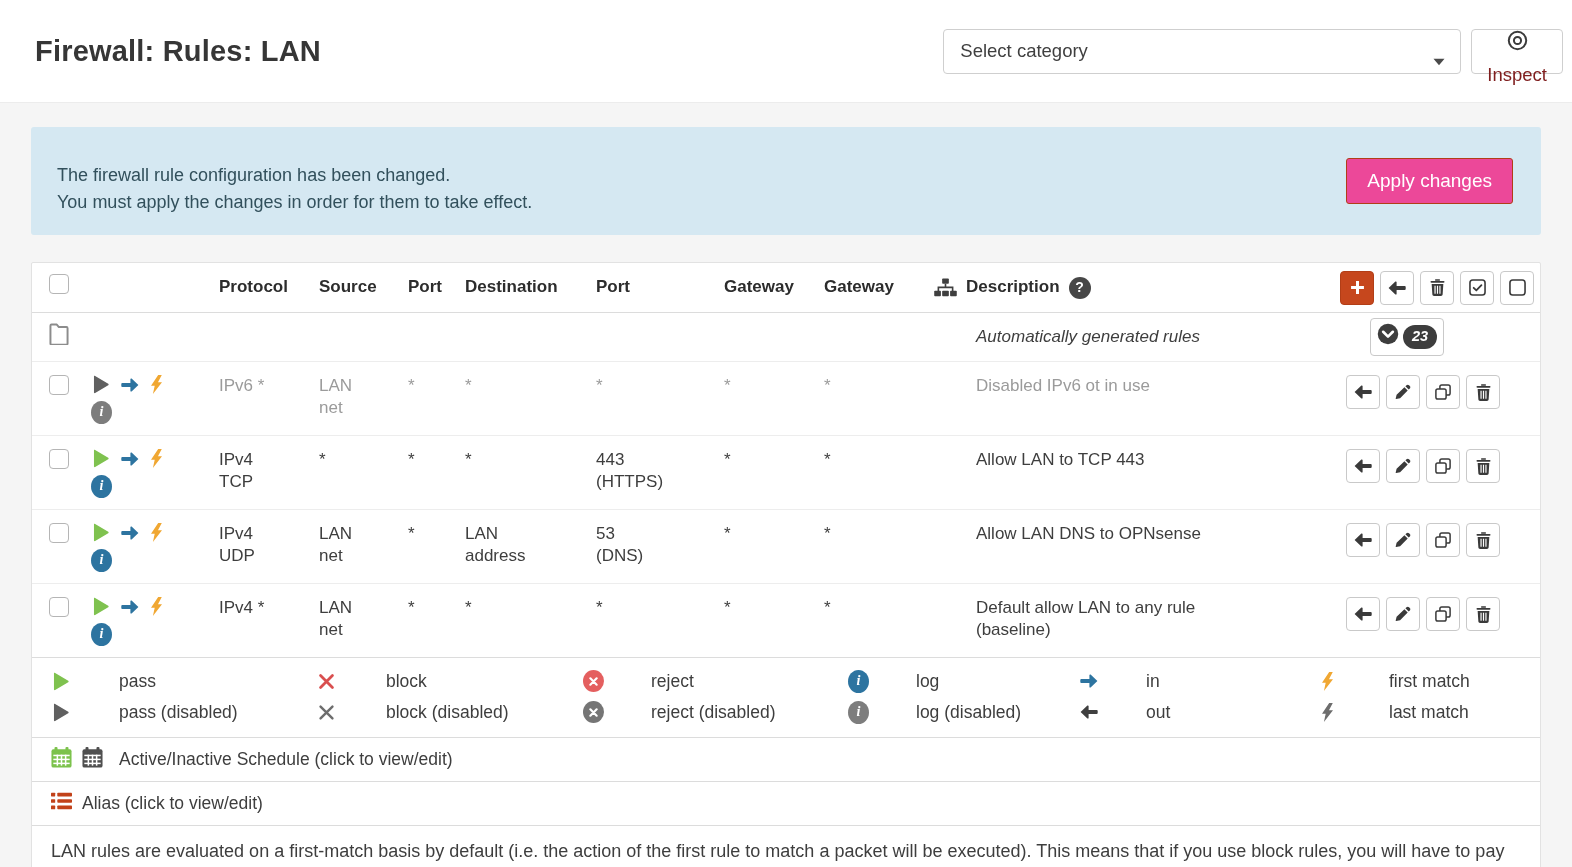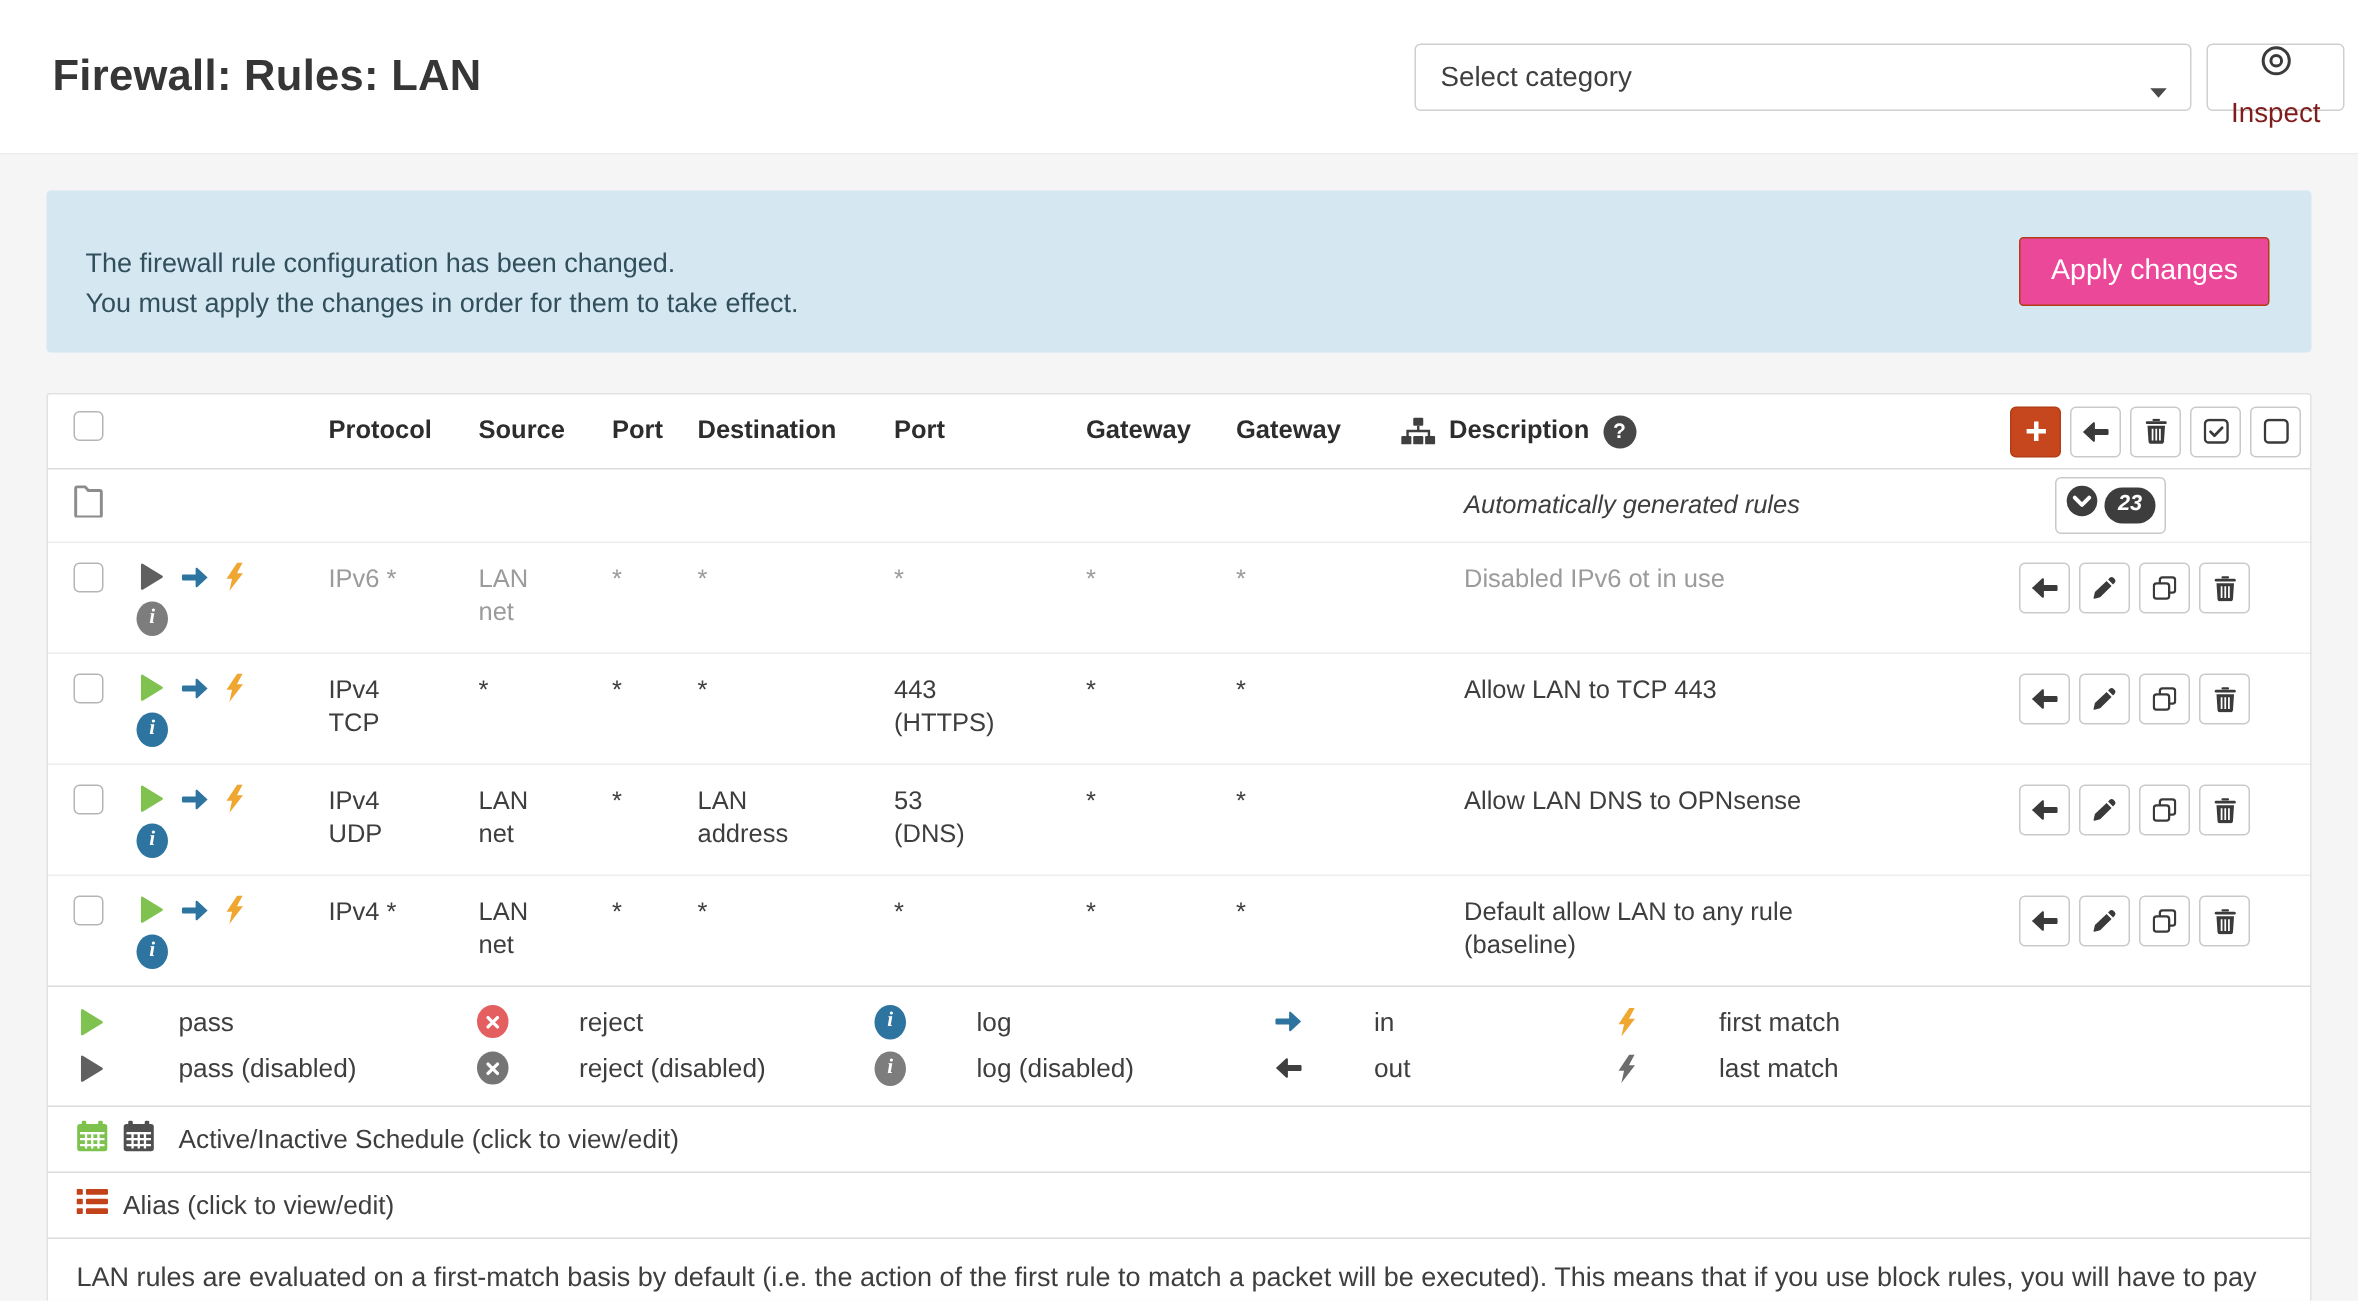--- a/index.html
+++ b/index.html
@@ -469,20 +469,38 @@
           </span>
           <span>pass</span>
         </div>
       <div class="litem">
           <span class="licon c-gray">
             <svg width="19" height="19" viewBox="0 0 16 16" fill="currentColor">
               <path d="M2.5 1.3v13.4c0 .5.55.8 1 .55l11-6.7a.63.63 0 0 0 0-1.1l-11-6.7a.63.63 0 0 0-1 .55z"></path>
             </svg>
           </span>
           <span>pass (disabled)</span>
+        </div>
+    </div>
+    <div class="lcol">
+      <div class="litem">
+          <span class="licon" style="color:#d94f4f">
+            <svg width="17" height="17" viewBox="0 0 16 16" fill="none" stroke="currentColor" stroke-width="2.6" stroke-linecap="round">
+              <path d="M2.4 2.4l11.2 11.2M13.6 2.4L2.4 13.6"></path>
+            </svg>
+          </span>
+          <span>block</span>
+        </div>
+      <div class="litem">
+          <span class="licon c-midgray">
+            <svg width="17" height="17" viewBox="0 0 16 16" fill="none" stroke="currentColor" stroke-width="2.3" stroke-linecap="round">
+              <path d="M2.4 2.4l11.2 11.2M13.6 2.4L2.4 13.6"></path>
+            </svg>
+          </span>
+          <span>block (disabled)</span>
         </div>
     </div>
     <div class="lcol">
       <div class="litem">
           <span class="licon">
             <span class="reject-badge">
               <svg width="9" height="9" viewBox="0 0 10 10" stroke="#fff" stroke-width="2.4" stroke-linecap="round">
                 <path d="M1.5 1.5l7 7M8.5 1.5l-7 7"></path>
               </svg>
             </span>

